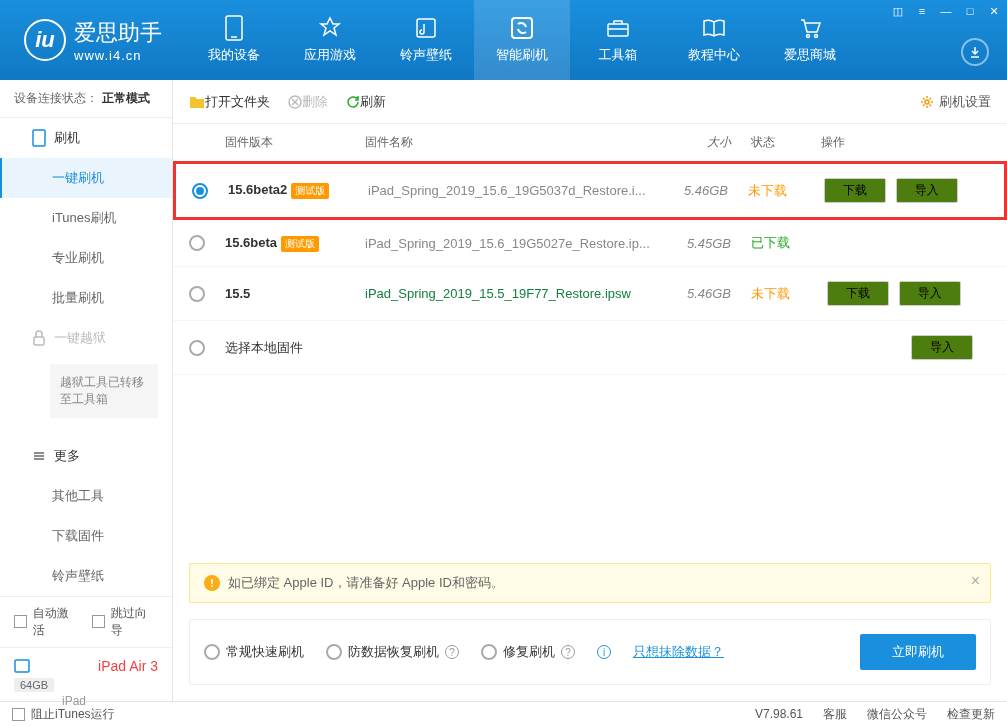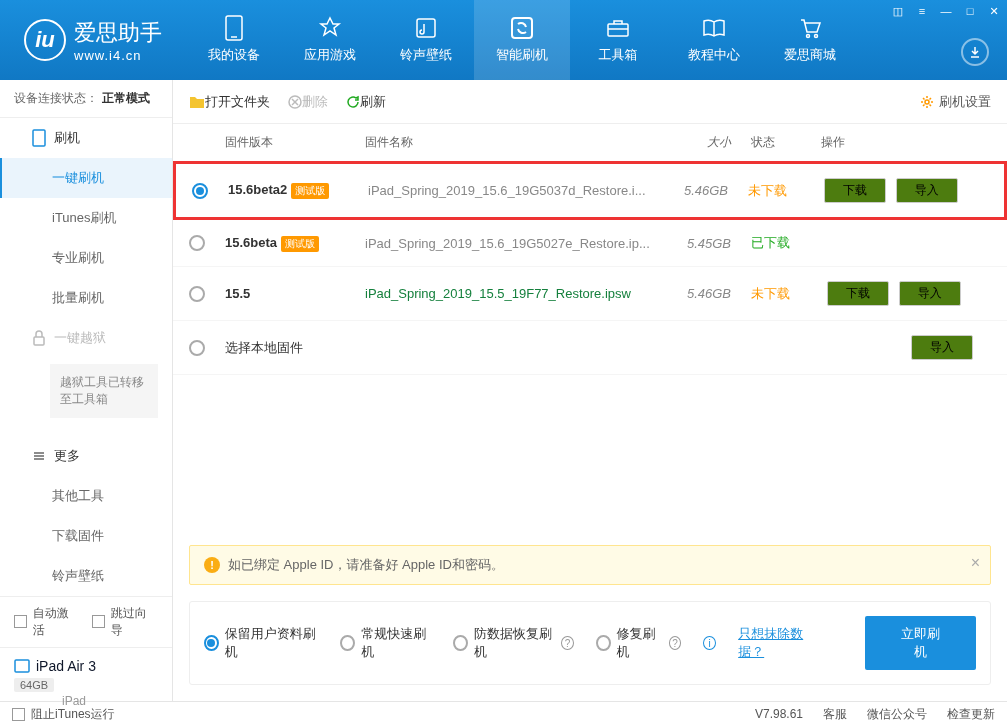--- a/index.html
+++ b/index.html
@@ -27,21 +27,21 @@
 .side-item.section { padding-left: 32px; color: #333; display: flex; align-items: center; gap: 8px; }
 .side-item.sub.active { background: #eaf4fc; color: #1a8fdd; border-left: 2px solid #1a8fdd; padding-left: 50px; }
 .side-item.sub { padding-left: 52px; color: #666; }
 .side-item.disabled { color: #bbb; }
 .side-note { margin: 6px 14px 6px 50px; padding: 10px; background: #f5f5f5; color: #888; font-size: 12px; line-height: 1.4; }
 .side-divider { height: 1px; background: #eee; margin: 6px 14px; }
 .side-spacer { flex: 1; }
 .side-check-row { padding: 8px 14px; display: flex; align-items: center; gap: 6px; font-size: 12px; color: #555; border-top: 1px solid #eee; }
 .checkbox { width: 13px; height: 13px; border: 1px solid #999; background: #fff; cursor: pointer; }
 .device-box { padding: 10px 14px; border-top: 1px solid #eee; }
-.device-name { color: #0f172a; font-size: 14px; font-weight: 500; display: flex; align-items: center; gap: 6px; }
+.device-name { color: #ef4444; font-size: 14px; font-weight: 500; display: flex; align-items: center; gap: 6px; justify-content: space-between; }
 .device-badge { display: inline-block; padding: 1px 6px; background: #eee; color: #666; font-size: 11px; border-radius: 2px; margin-top: 4px; }
 .device-type { color: #999; font-size: 12px; margin-top: 2px; padding-left: 48px; }
 
 .main { flex: 1; display: flex; flex-direction: column; position: relative; }
 .toolbar { height: 44px; display: flex; align-items: center; padding: 0 16px; gap: 18px; border-bottom: 1px solid #eee; }
 .tb-btn { display: flex; align-items: center; cursor: pointer; font-size: 13px; }
 .tb-btn.disabled { color: #bbb; }
 .tb-spacer { flex: 1; }
 .tb-settings { color: #555; display: flex; align-items: center; gap: 5px; cursor: pointer; }
 
@@ -317,24 +317,20 @@
     <div style="flex:1"></div>
 
     <div class="notice">
       <span class="warn-icon">!</span>
       <span>如已绑定 Apple ID，请准备好 Apple ID和密码。</span>
       <span class="notice-close">×</span>
     </div>
 
     <div class="options-row">
       <label class="opt">
-          <span class="radio checked"></span>
-          <span>保留用户资料刷机</span>
-        </label>
-      <label class="opt">
           <span class="radio"></span>
           <span>常规快速刷机</span>
         </label>
       <label class="opt">
           <span class="radio"></span>
           <span>防数据恢复刷机</span>
           <span class="help-q">?</span>
         </label>
       <label class="opt">
           <span class="radio"></span>

